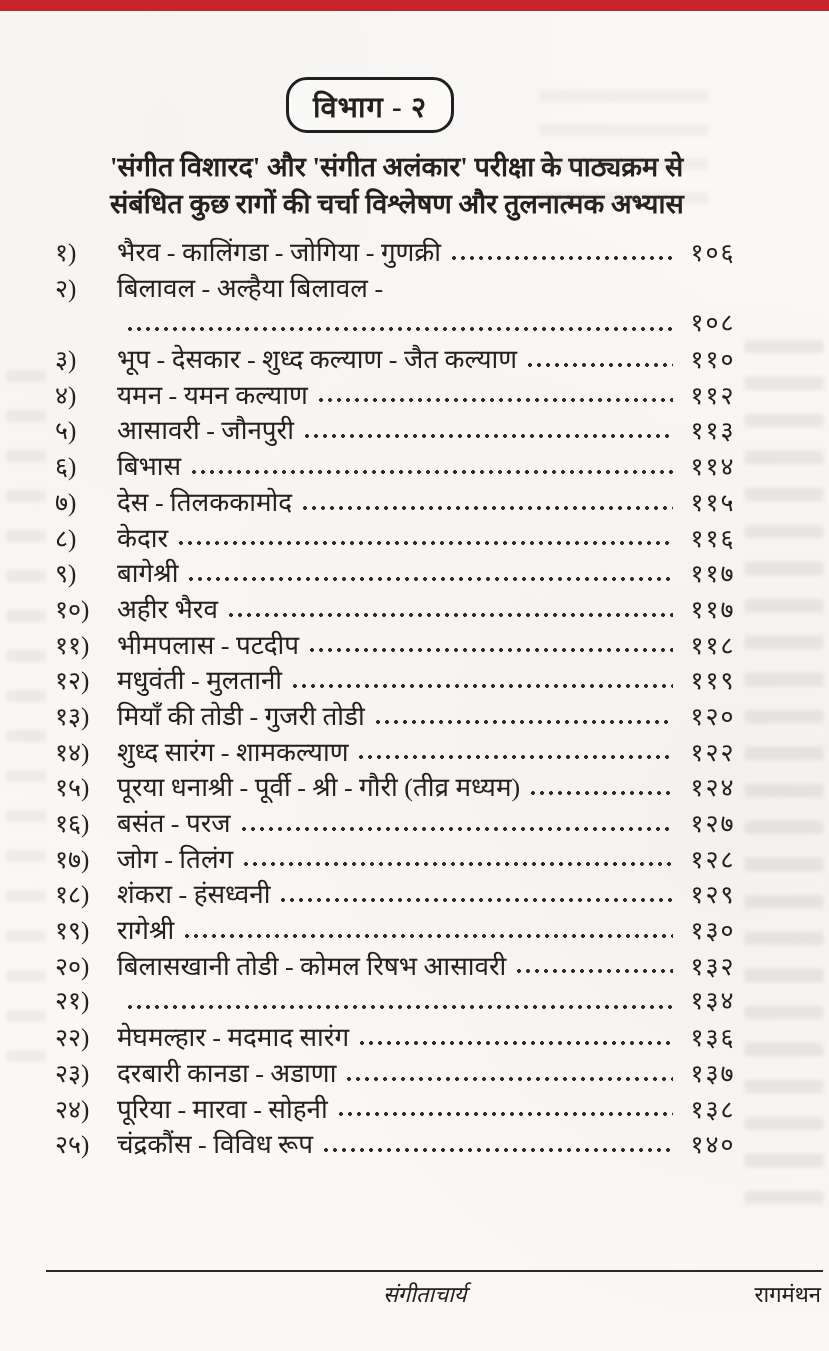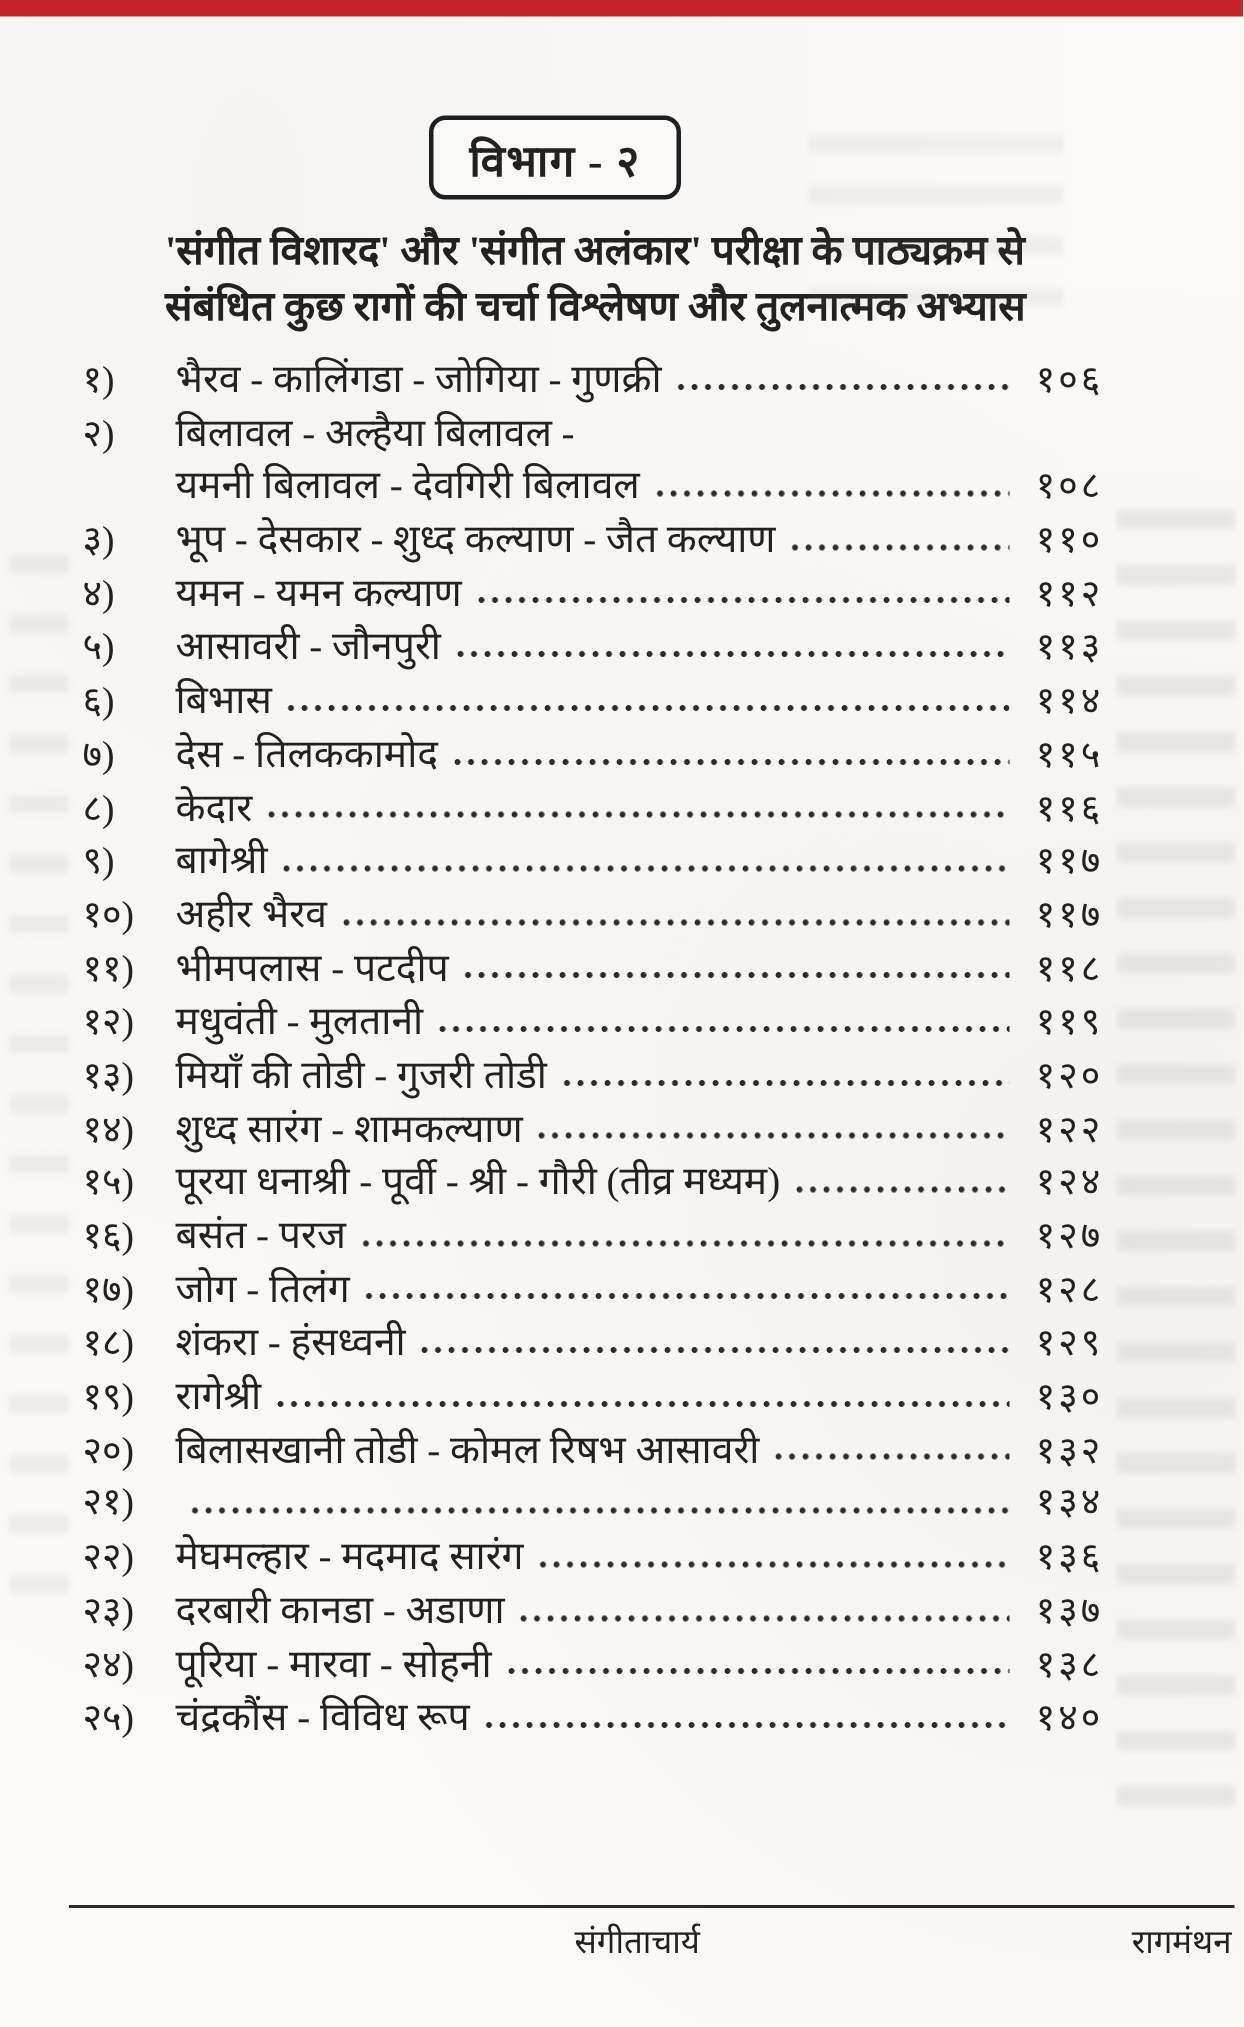--- a/index.html
+++ b/index.html
@@ -14,21 +14,21 @@
     color:#222120;
     overflow:hidden;
   }
   .red-bar {
     position:absolute; top:0; left:0; width:100%; height:11px;
     background:#c5242b;
   }
   .section-box {
     position:absolute; top:77px; left:286px;
     width:162px; height:50px;
-    border:3px solid #1f1f1f; border-radius:11px;
+    border:3px solid #1f1f1f; border-radius:21px;
     display:flex; align-items:center; justify-content:center;
     font-size:29px; font-weight:700; letter-spacing:1px;
     background:rgba(255,255,255,.4);
   }
   .intro {
     position:absolute; top:149px; left:110px; right:60px;
     font-size:27px; font-weight:700; line-height:37px;
     white-space:nowrap;
   }
   .toc {
@@ -55,21 +55,21 @@
   }
   .footer-rule {
     position:absolute; top:1270px; left:46px; right:6px;
     border-top:2px solid #2a2a2a;
   }
   .footer {
     position:absolute; top:1278px; left:42px; right:8px; height:34px;
     font-size:22px;
   }
   .footer .f-left  { position:absolute; left:0; top:0; }
-  .footer .f-center{ position:absolute; left:50%; transform:translateX(-58%); top:0; }
+  .footer .f-center{ position:absolute; left:50%; transform:translateX(-58%); top:0;font-style:italic; }
   .footer .f-right { position:absolute; right:0; top:0; }
   
   .ghost {
     position:absolute; pointer-events:none; filter:blur(2px);
   }
   .ghost.g1 {
     top:340px; right:6px; width:78px; height:880px;
     background:repeating-linear-gradient(180deg, rgba(125,115,108,.12) 0 13px, rgba(0,0,0,0) 13px 37px);
   }
   .ghost.g2 {
@@ -102,21 +102,20 @@
         <span class="title">भैरव - कालिंगडा - जोगिया - गुणक्री</span>
         <span class="leader"></span>
         <span class="pg">१०६</span>
       </div>
       <div class="row">
         <span class="num">२)</span>
         <span class="title">बिलावल - अल्हैया बिलावल -</span>
       </div>
       <div class="row">
         <span class="num"></span>
-        <span class="title">यमनी बिलावल - देवगिरी बिलावल</span>
         <span class="leader"></span>
         <span class="pg">१०८</span>
       </div>
       <div class="row">
         <span class="num">३)</span>
         <span class="title">भूप - देसकार - शुध्द कल्याण - जैत कल्याण</span>
         <span class="leader"></span>
         <span class="pg">११०</span>
       </div>
       <div class="row">

